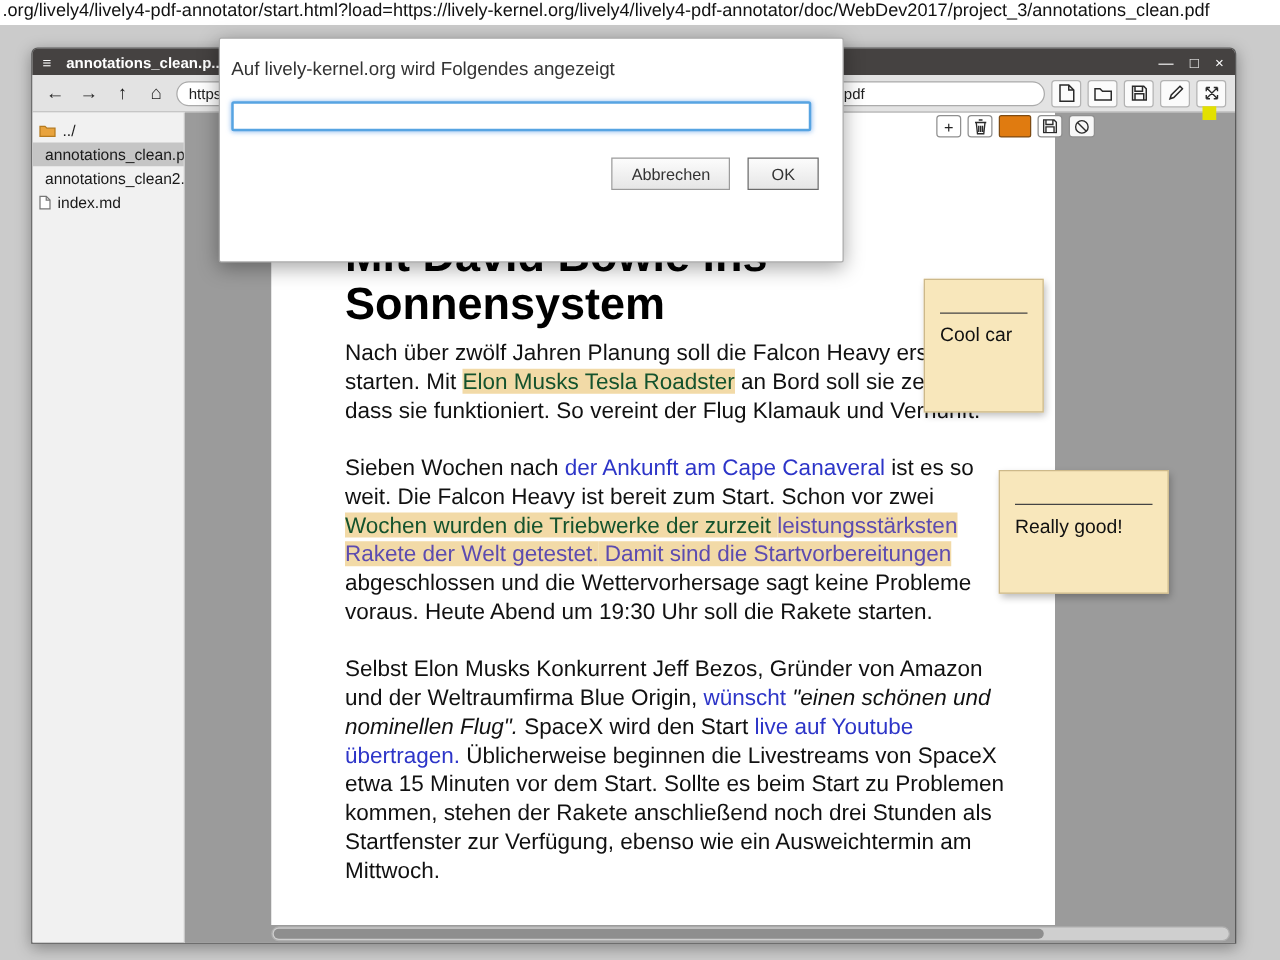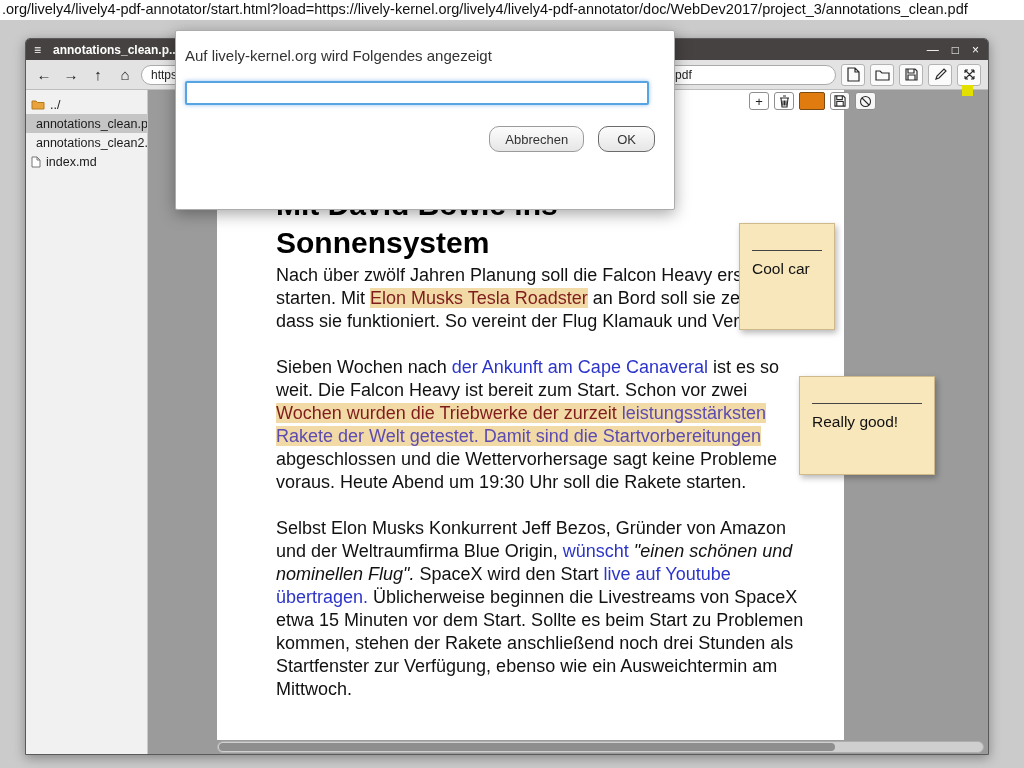--- a/index.html
+++ b/index.html
@@ -31,25 +31,25 @@
   .main { flex:1; display:flex; min-height:0; }
   .sidebar { width:122px; background:#f1f1f1; border-right:1px solid #c9c9c9; padding-top:5px;
     font-size:12.5px; color:#1a1a1a; }
   .side-item { height:19px; display:flex; align-items:center; gap:5px; padding-left:5px;
     white-space:nowrap; overflow:hidden; }
   .side-item.selected { background:#c5c5c5; }
 
   .pdf-area { flex:1; position:relative; background:#9b9b9b; overflow:hidden; }
   .page { position:absolute; left:69px; top:0; width:627px; height:650px; background:#fff; }
   .doc { position:absolute; left:59px; top:96px; width:537px; color:#111; font-size:18px; line-height:23px; }
-  .doc h1 { font-size:30px; line-height:38px; font-weight:bold; margin-bottom:2px; color:#000; }
+  .doc h1 { font-size:36px; line-height:38px; font-weight:bold; margin-bottom:9px; color:#000; }
   .doc p { margin-bottom:23px; }
   .link  { color:#2d35c8; }
   .vlink { color:#5c4bb0; }
-  .vdim  { color:#7f1d1d; }
+  .vdim  { color:#14532d; }
   .hl    { background:#f2daa7; }
   .em    { font-style:italic; }
 
   .pdf-toolbar { position:absolute; left:601px; top:2px; display:flex; gap:5px; align-items:center; }
   .pbtn { height:18px; min-width:20px; border:1px solid #8f8f8f; border-radius:3px;
     background:rgba(255,255,255,.92); display:flex; align-items:center; justify-content:center;
     font-size:13px; color:#222; padding:0 3px; }
   .swatch { width:26px; height:18px; border:1px solid #7d4a12; border-radius:2px; }
 
   .note { position:absolute; background:#f8e7bb; border:1px solid #cdb98a; box-shadow:2px 3px 6px rgba(0,0,0,.28); }
@@ -67,21 +67,21 @@
   .dialog { position:absolute; left:175px; top:30px; width:500px; height:180px; background:#fff;
     border:1px solid #acacac; border-radius:2px; box-shadow:0 4px 16px rgba(0,0,0,.35);
     z-index:60; padding:16px 9px; }
   .dialog-title { font-size:15px; color:#333; }
   .dialog-msg { font-size:13px; color:#333; margin-top:24px; }
   .dialog-input { margin-top:17px; width:464px; height:24px; border:2px solid #57a4e2; border-radius:2px;
     outline:none; box-shadow:0 0 4px rgba(80,150,230,.6); font-size:13px; padding:0 5px;
     font-family:"Liberation Sans",sans-serif; display:block; }
   .dialog-buttons { display:flex; justify-content:flex-end; gap:14px; margin-top:21px; padding-right:10px; }
   .dbtn { height:26px; padding:0 15px; font-size:13px; color:#333;
-    background:linear-gradient(#fcfcfc,#e6e6e6); border:1px solid #9b9b9b; border-radius:10px;
+    background:linear-gradient(#fcfcfc,#e6e6e6); border:1px solid #9b9b9b; border-radius:0;
     font-family:"Liberation Sans",sans-serif; }
   .dbtn.ok { border-color:#6b6b6b; padding:0 18px; }
 </style>
 </head>
 <body>
 
 <div class="browser-strip">.org/lively4/lively4-pdf-annotator/start.html?load=https://lively-kernel.org/lively4/lively4-pdf-annotator/doc/WebDev2017/project_3/annotations_clean.pdf</div>
 
 <div class="window">
   <div class="titlebar">

